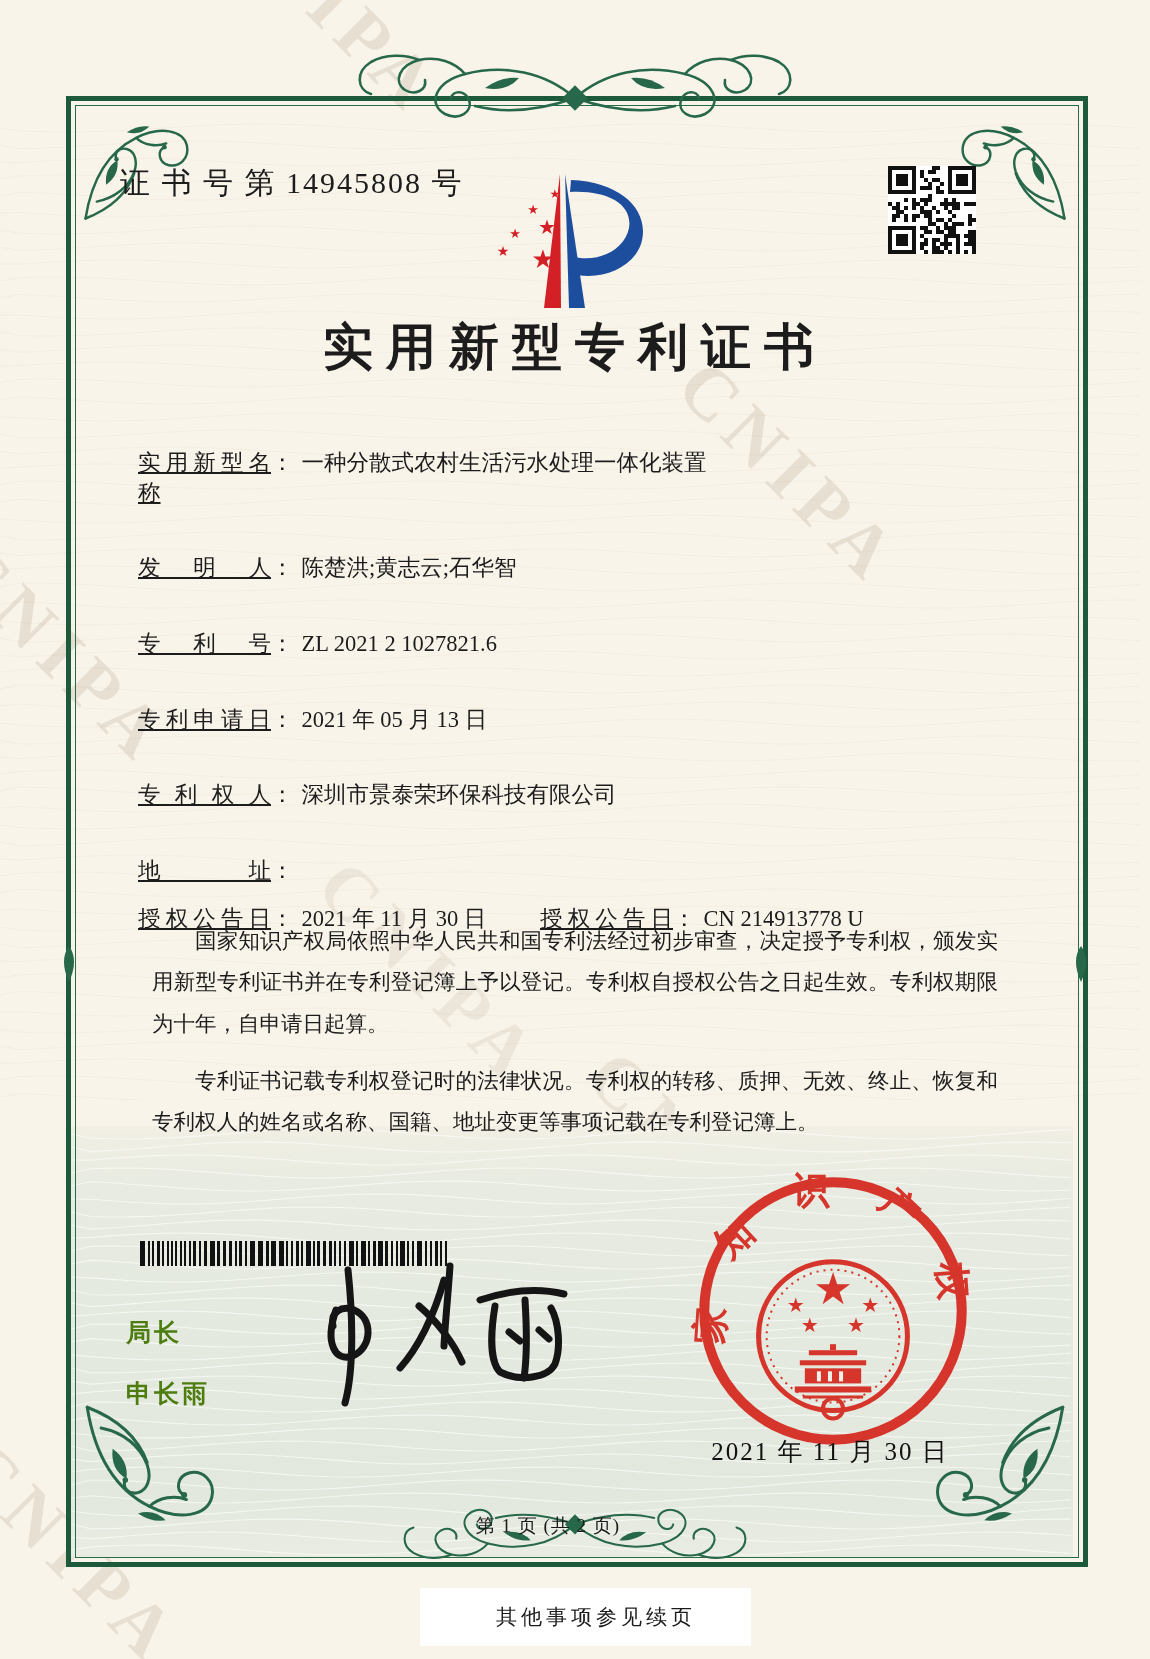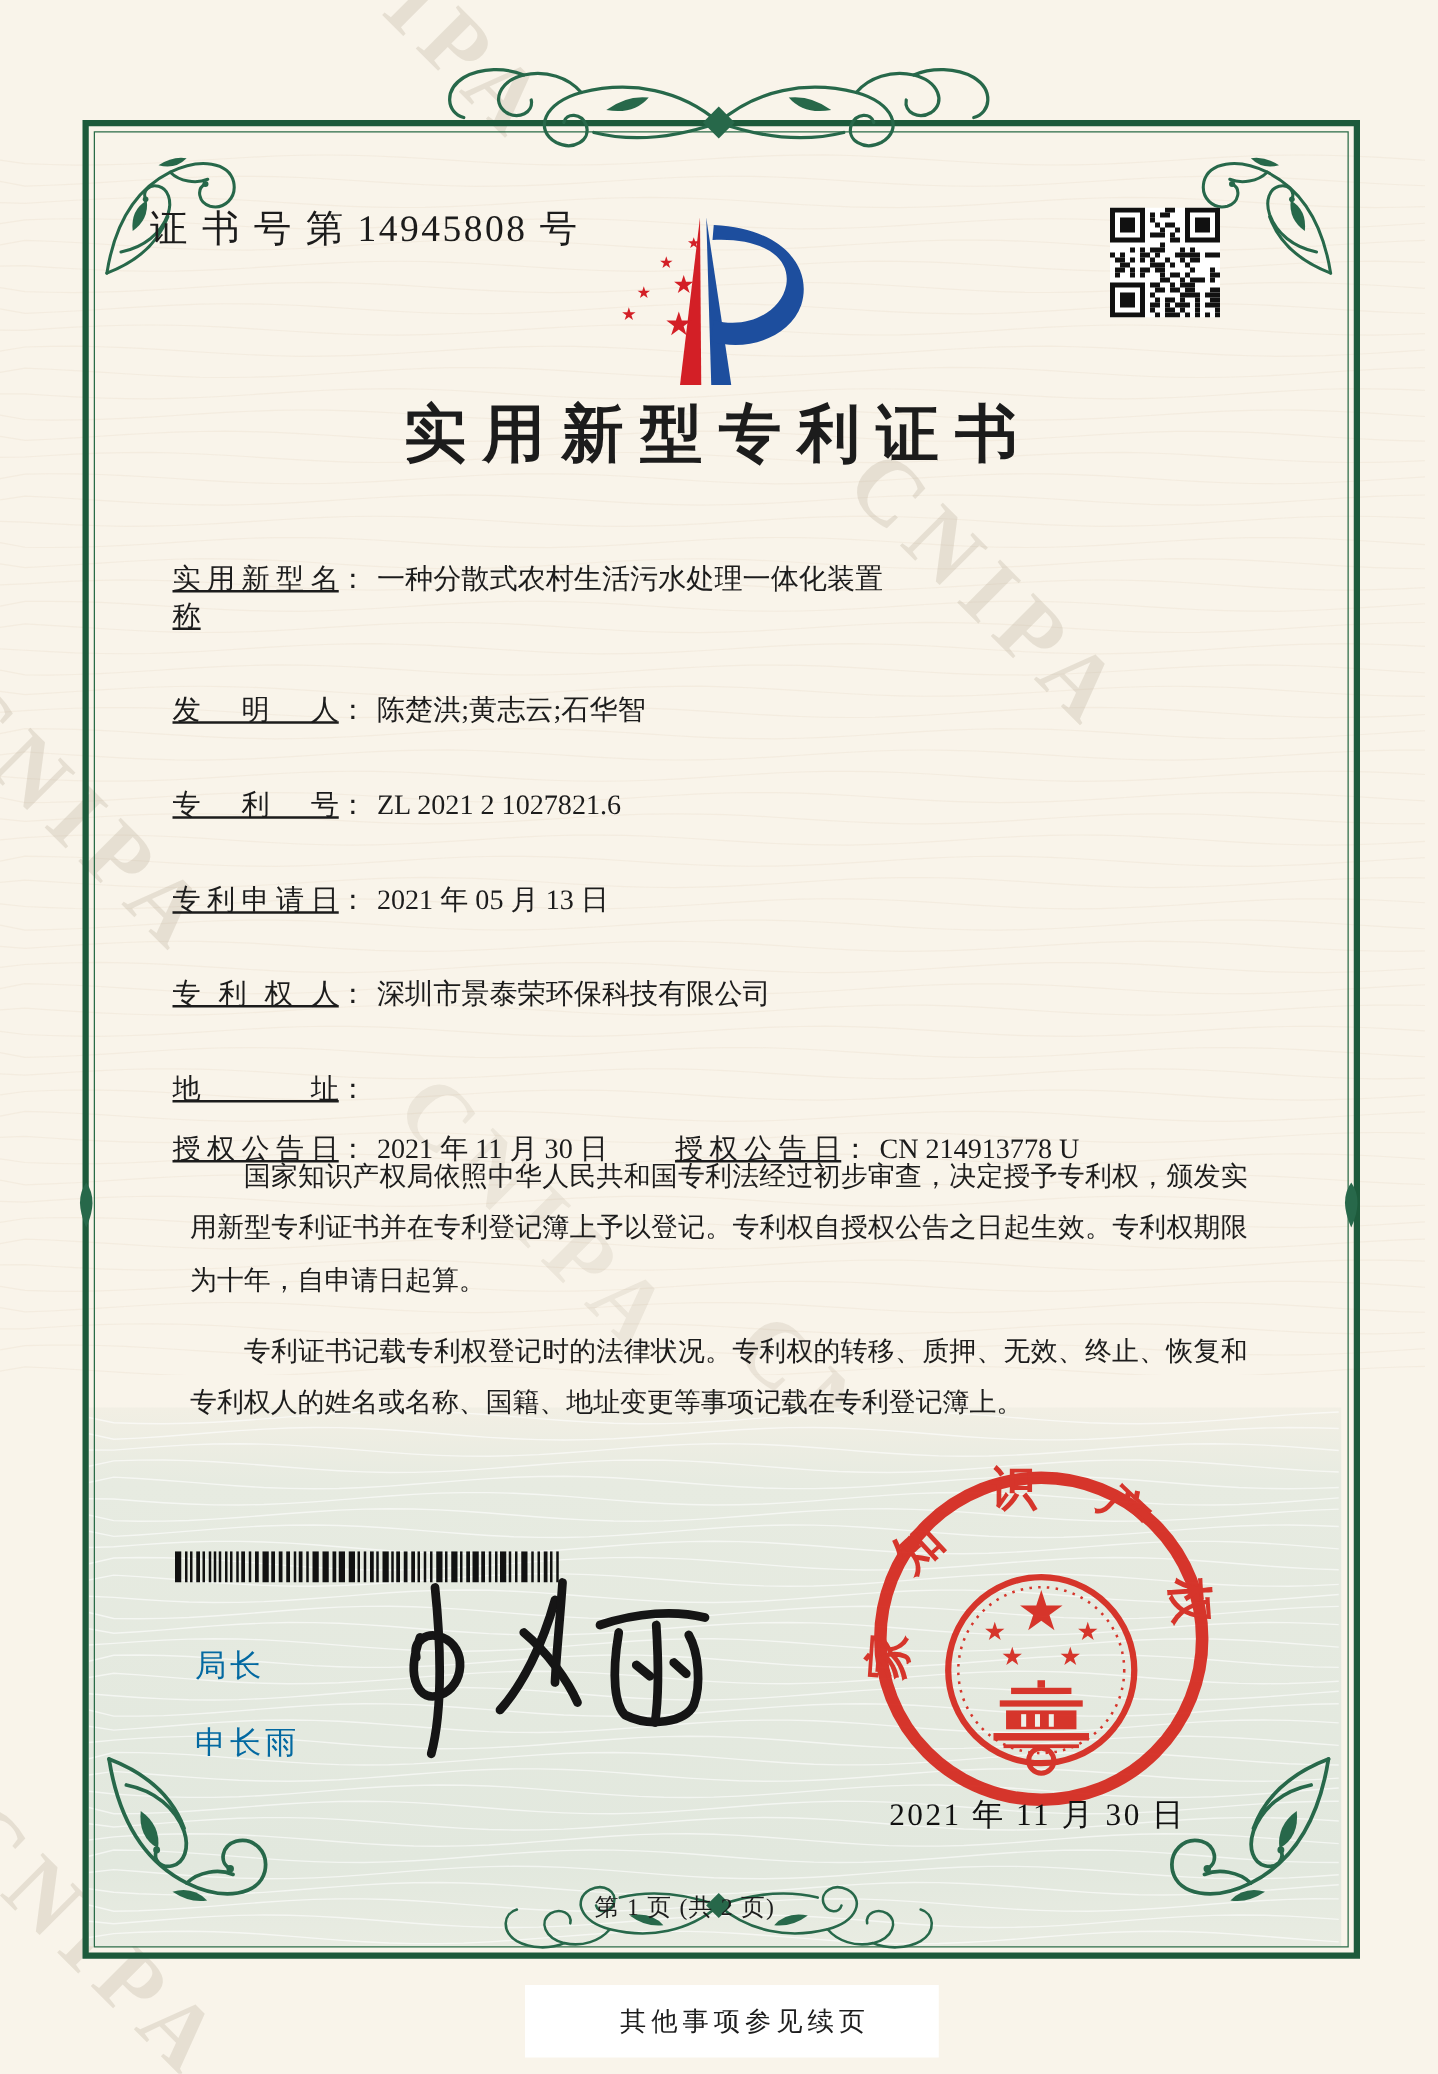--- a/index.html
+++ b/index.html
@@ -35,22 +35,22 @@
   .fvalue{max-width:612px;}
   .addr .fvalue{max-width:590px;}
   .grant{position:relative;margin-bottom:0;}
   .grant-right{position:absolute;left:402px;top:0;display:flex;}
   
   .paras{position:absolute;left:136px;top:905px;width:878px;font-size:21.5px;
       line-height:1.92;text-align:justify;z-index:4;}
   .paras p{margin:16px;text-indent:2em;}
   
   .barcode{position:absolute;left:140px;top:1241px;z-index:4;}
-  .officer{position:absolute;left:156px;top:1316px;z-index:4;
-      font-family:"Liberation Sans",sans-serif;font-weight:400;font-size:25px;color:#0369a1;}
+  .officer{position:absolute;left:126px;top:1316px;z-index:4;
+      font-family:"Liberation Sans",sans-serif;font-weight:700;font-size:25px;color:#4d7c0f;}
   .officer div{margin-bottom:28px;letter-spacing:3px;}
   .sig{position:absolute;left:292px;top:1248px;z-index:5;}
   .seal{position:absolute;left:657px;top:1135px;z-index:4;opacity:.93;}
   .seal-date{position:absolute;left:660px;top:1435px;width:340px;text-align:center;
       font-size:25px;letter-spacing:2px;color:#111;z-index:6;}
   .page-num{position:absolute;left:66px;top:1513px;width:964px;text-align:center;
       font-size:19px;z-index:4;letter-spacing:1px;}
   
   .note-box{position:absolute;left:420px;top:1588px;width:310px;height:58px;
       background:#ffffff;z-index:4;display:flex;align-items:center;justify-content:center;padding-left:21px;}

